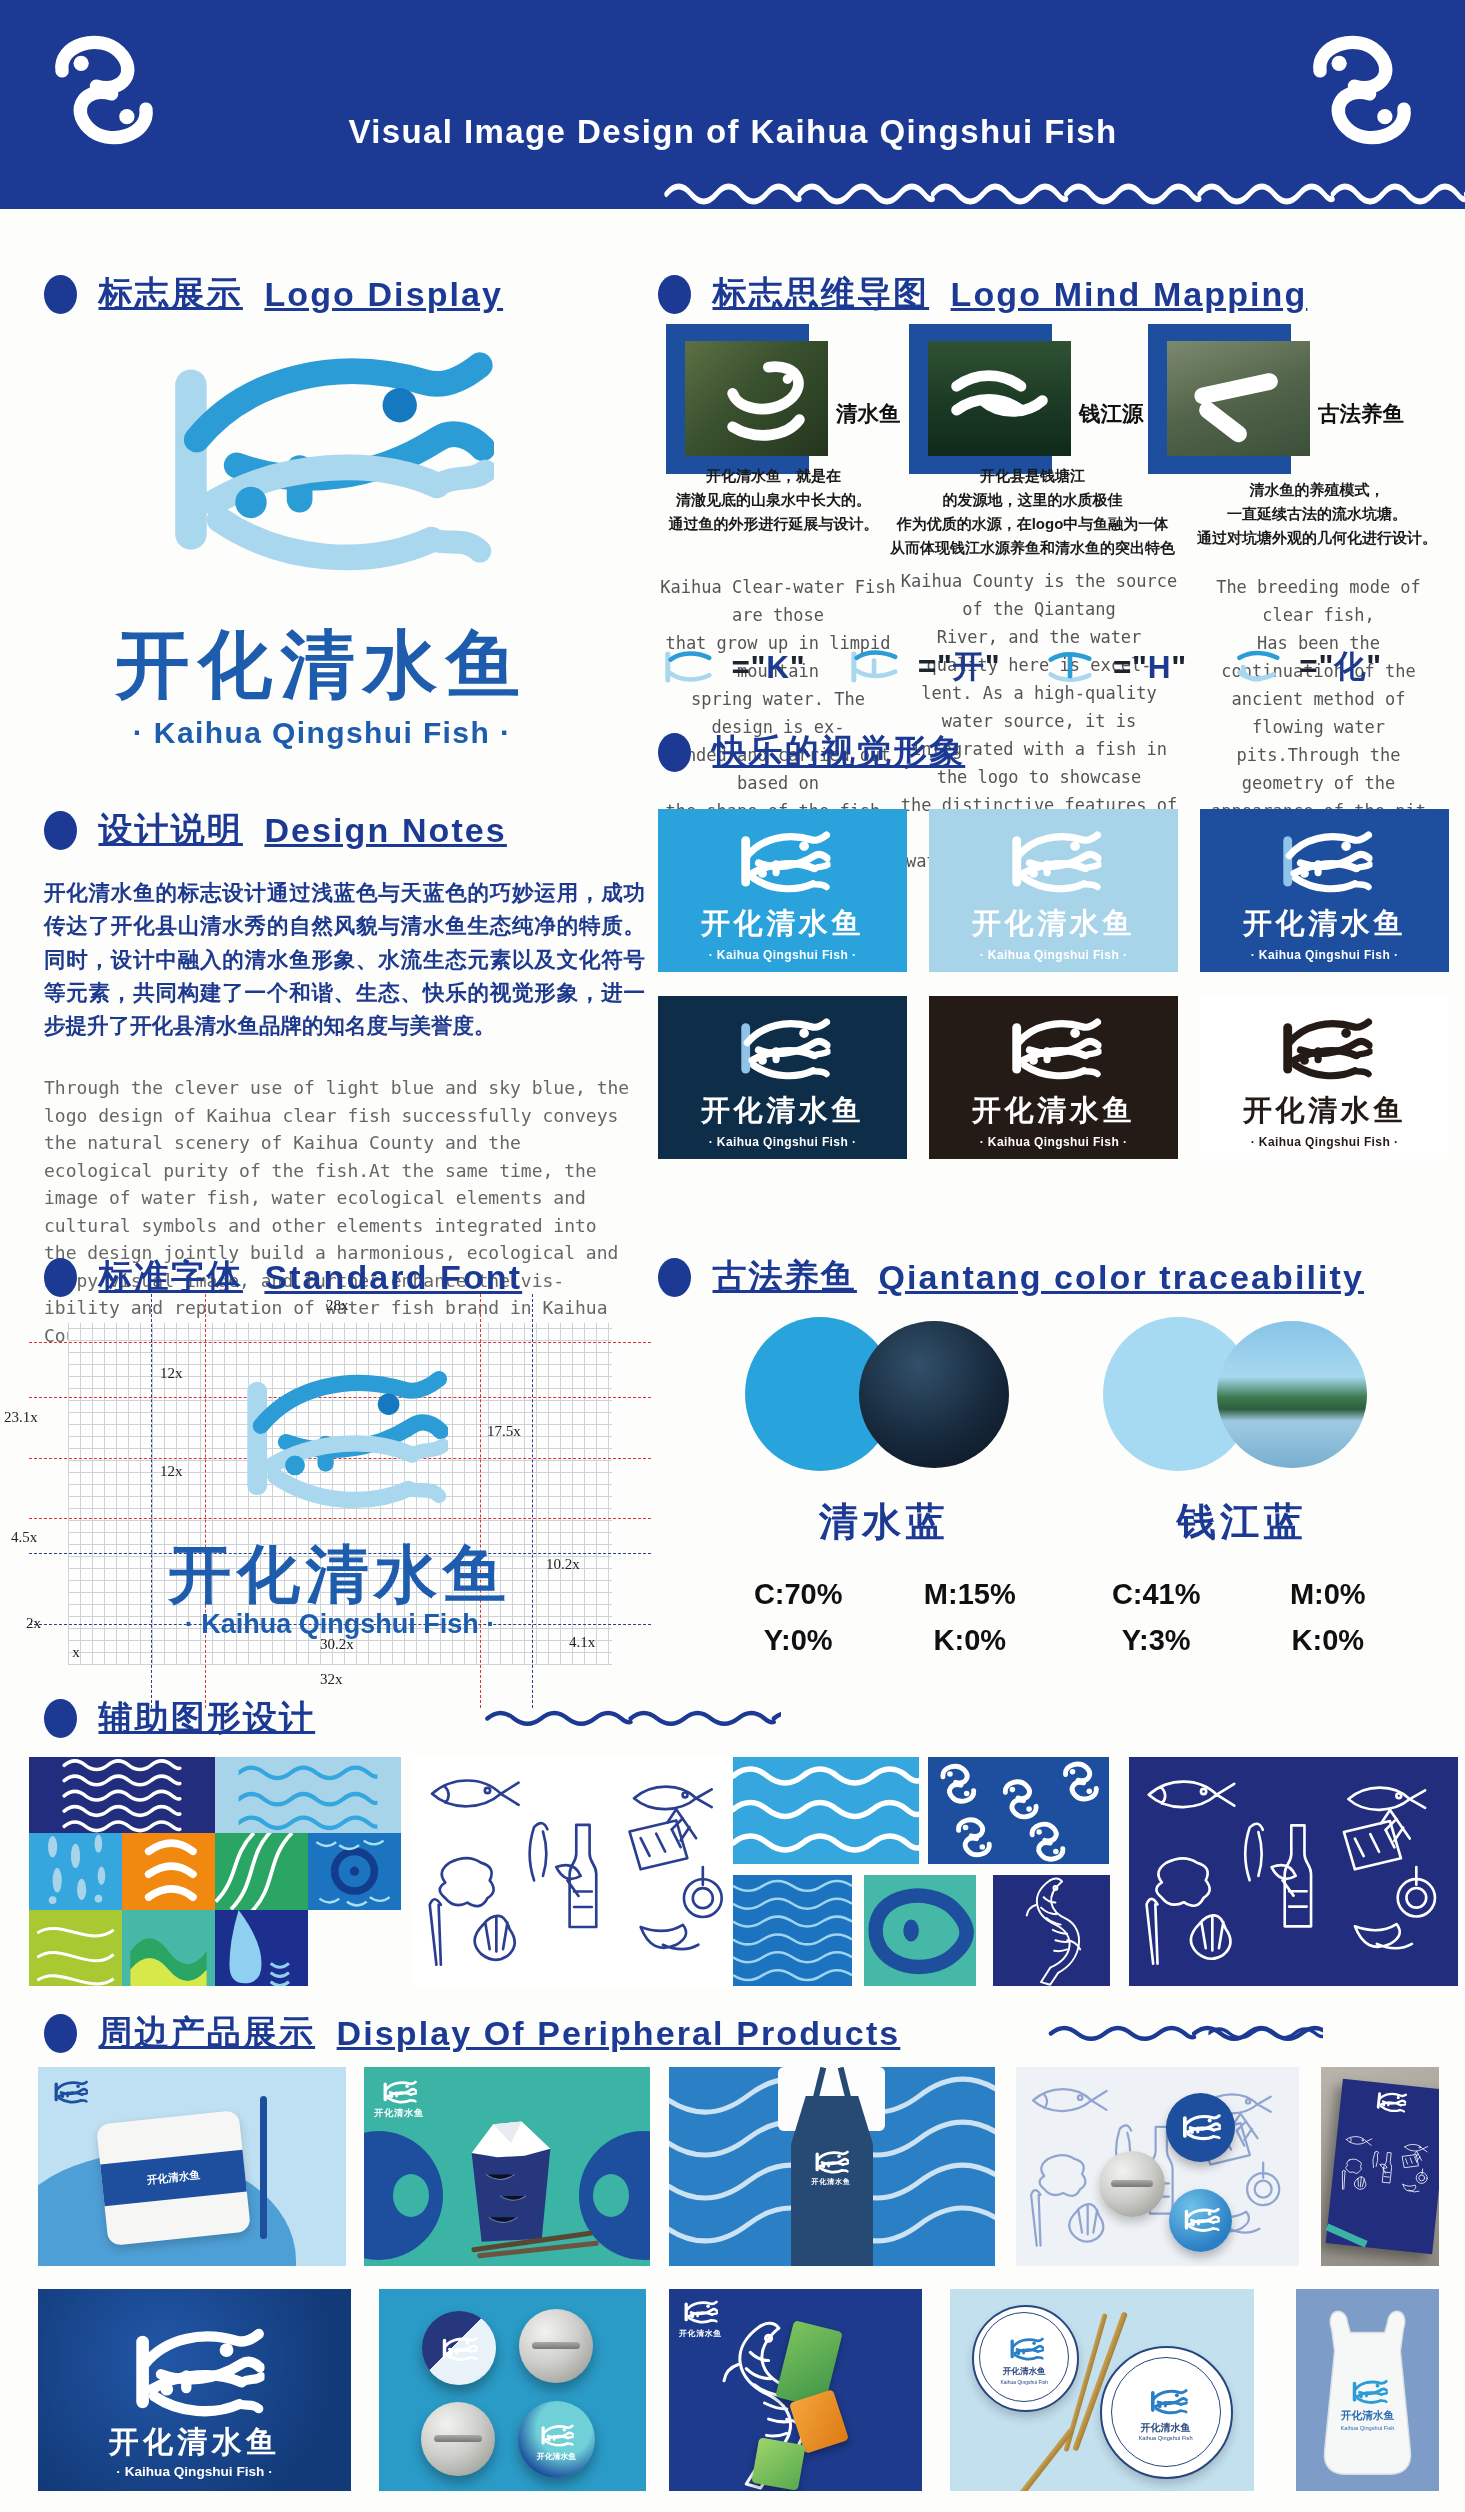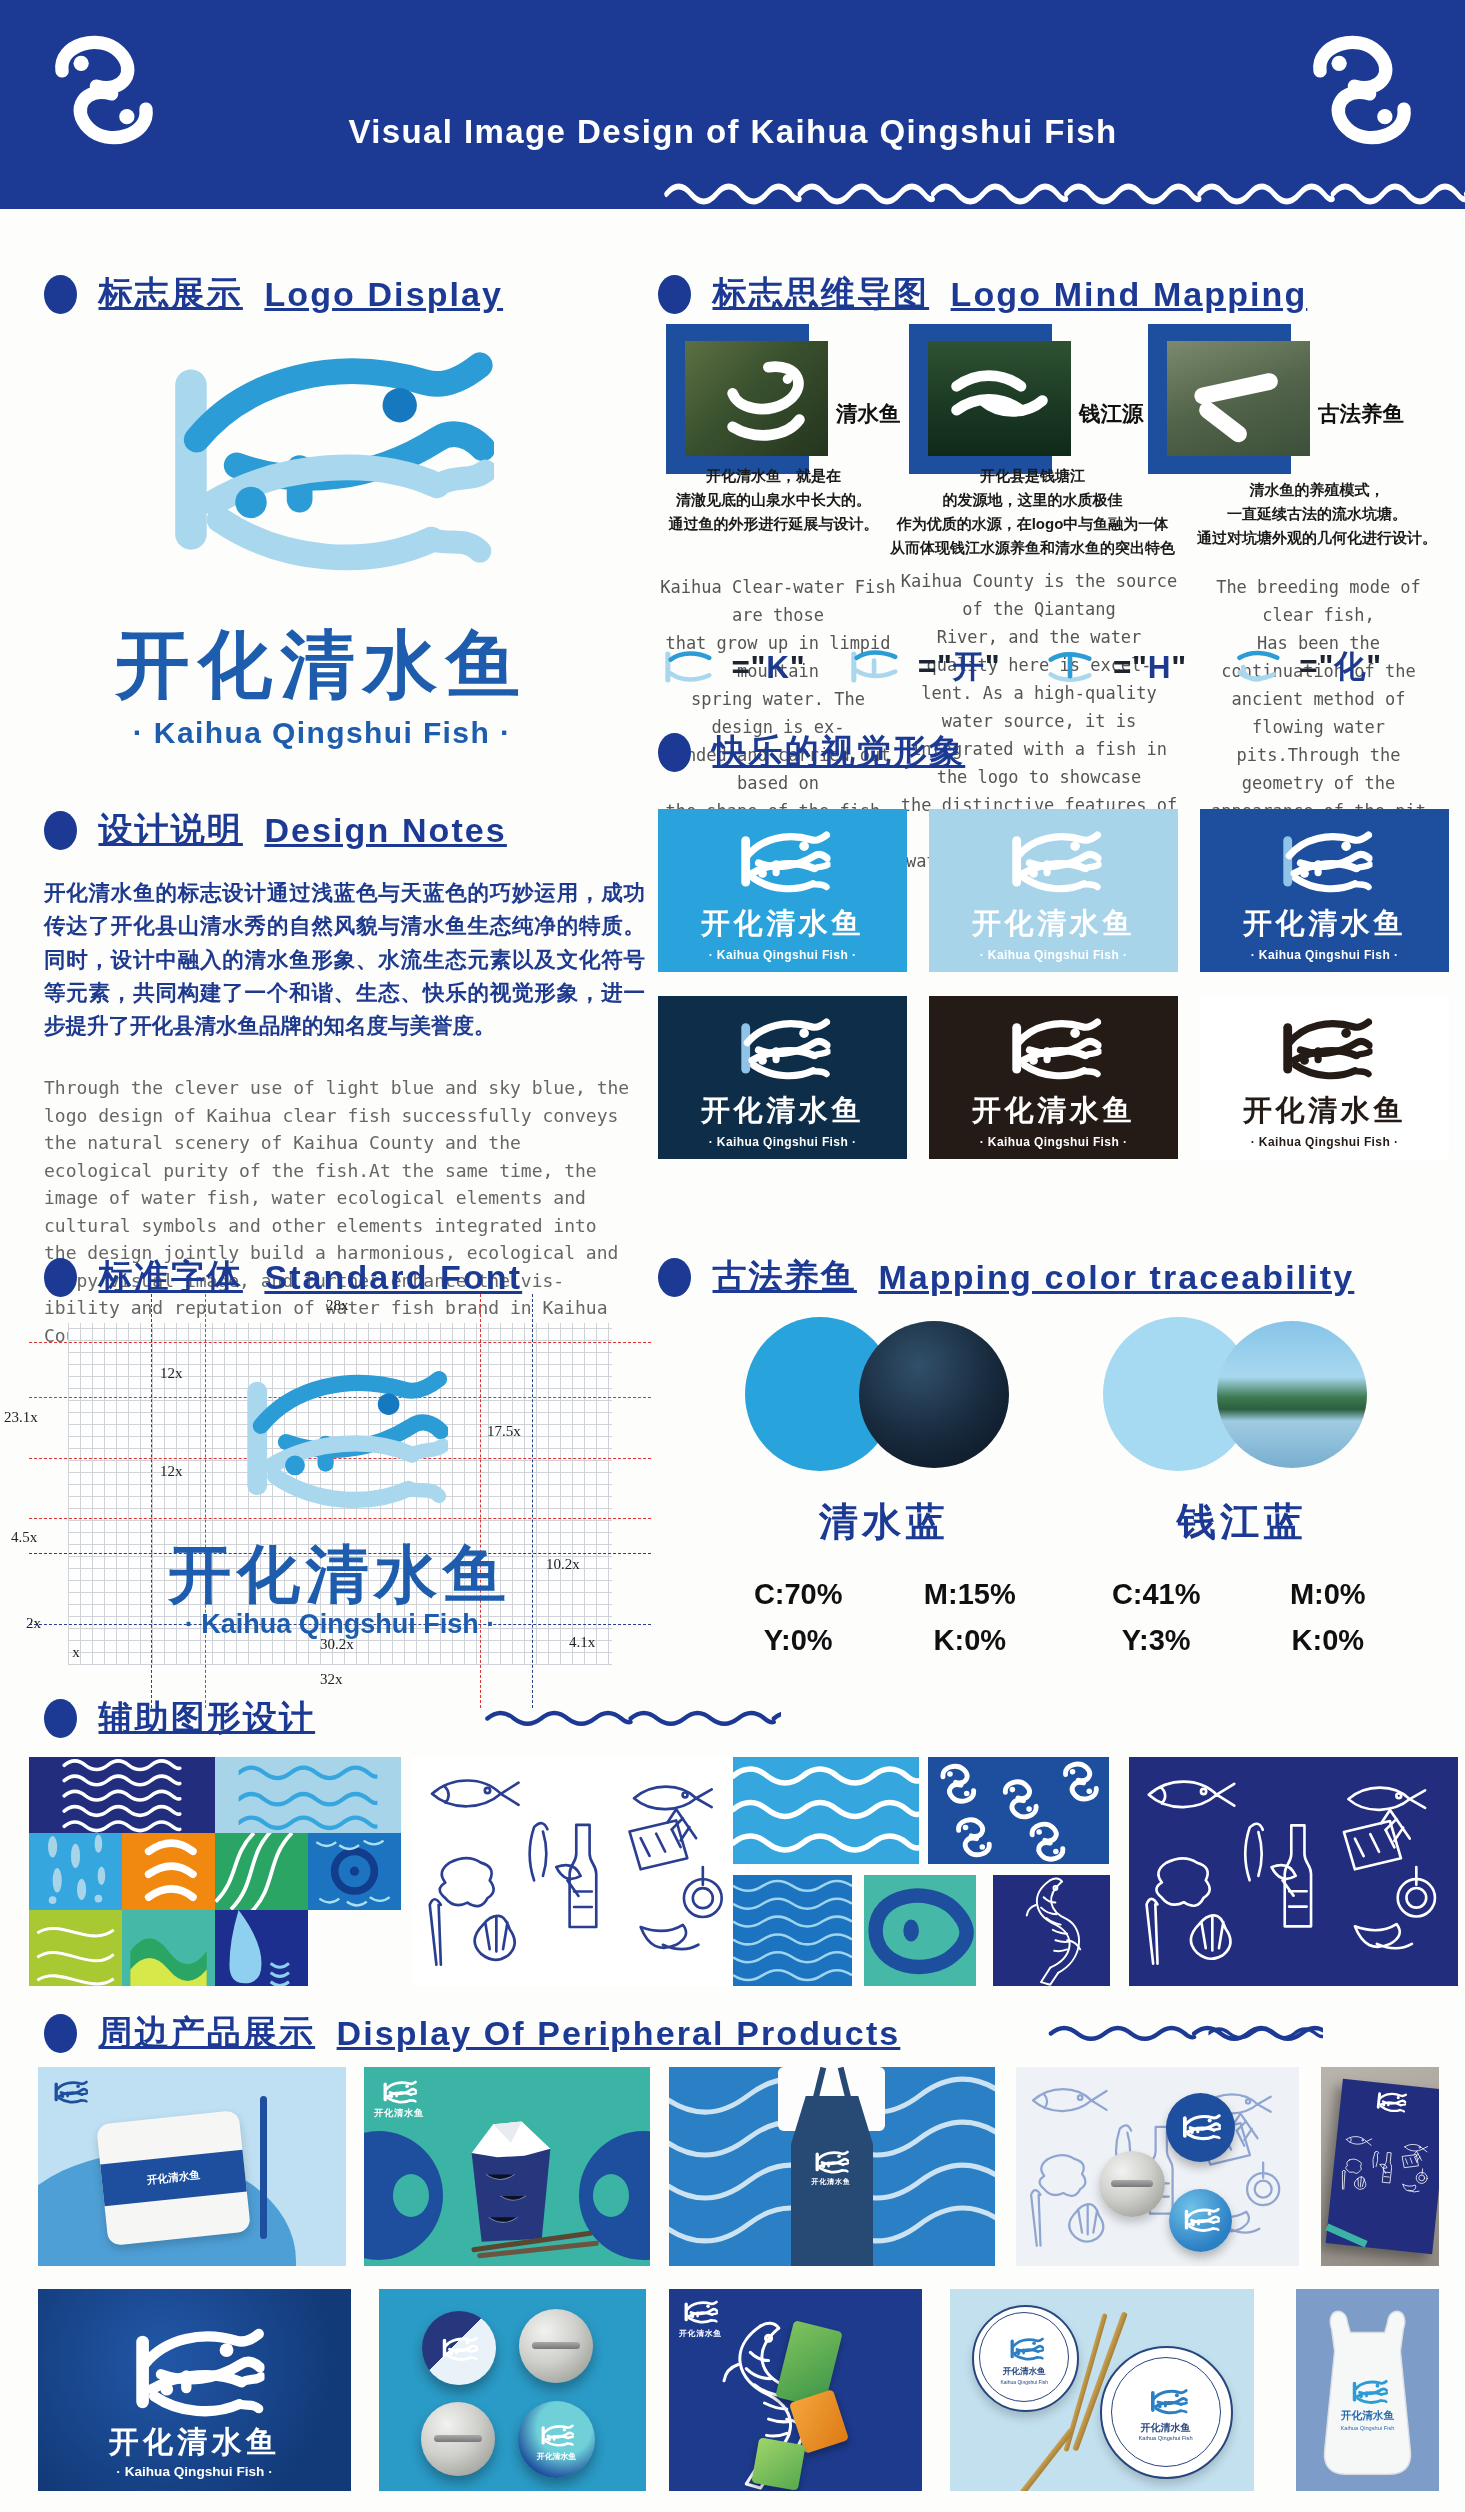--- a/index.html
+++ b/index.html
@@ -394,21 +394,21 @@
   <span class="dim" style="left:-42px;top:292px">2x</span>
   <span class="dim" style="left:501px;top:311px">4.1x</span>
   <span class="dim" style="left:252px;top:313px">30.2x</span>
   <span class="dim" style="left:252px;top:348px">32x</span>
   <span class="dim" style="left:4.3px;top:321px">x</span>
 </div>
 
 <div class="shead" style="left:658px;top:1254px">
   <span class="bullet"></span>
   <span class="t">古法养鱼</span>
-  <span class="t">Mapping color traceability</span>
+  <span class="t">Qiantang color traceability</span>
 </div>
 <div class="swatch" style="left:716px">
   <div class="sw-circles">
     <div class="sw-c1" style="background:#29a3dc"></div>
     <div class="sw-c2 swp1"></div>
   </div>
   <div class="sw-name">清水蓝</div>
   <div class="sw-cmyk">
     <span>C:70%</span>
     <span>M:15%</span>

